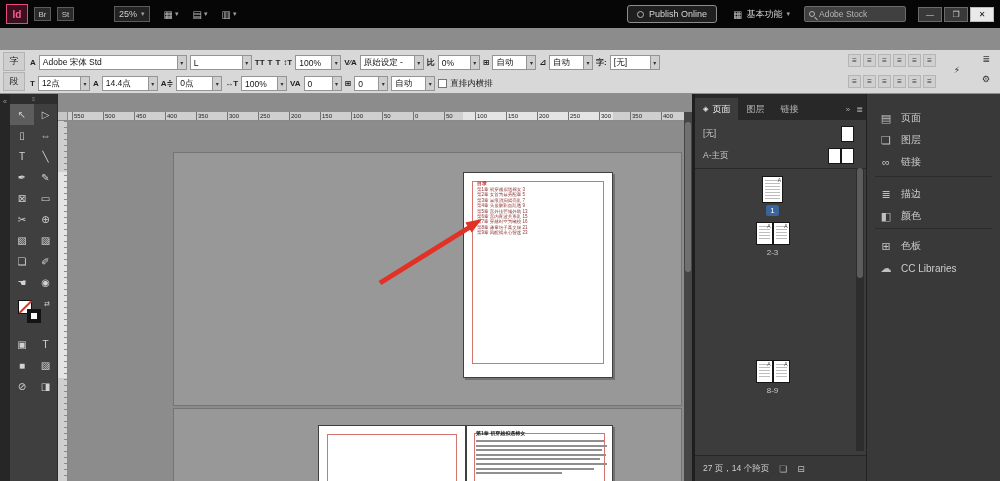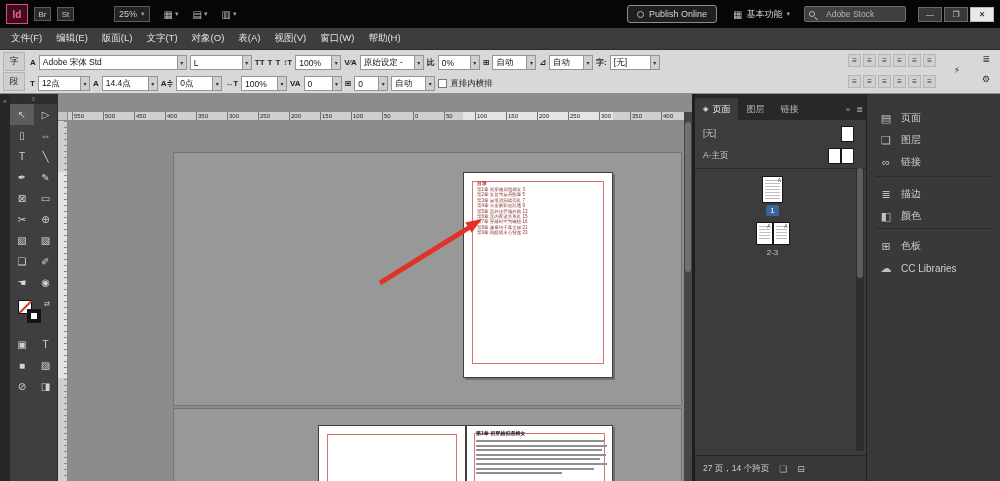--- a/index.html
+++ b/index.html
@@ -17,21 +17,21 @@
   .tsel{display:flex;align-items:center;height:16px;border:1px solid #5c5c5c;background:#232323;
     color:#cfcfcf;font-size:9px;padding:0 4px;gap:4px;flex:none;}
   .caret{font-size:7px;color:#9f9f9f;}
   .tico{color:#bdbdbd;font-size:10px;}
   .tico-drop{display:flex;align-items:center;gap:2px;margin-left:8px;flex:none;}
   .flexsp{flex:1;}
   .publish{display:flex;align-items:center;gap:5px;border:1px solid #8d8d8d;border-radius:3px;height:18px;
     padding:0 9px;color:#d6d6d6;font-size:9px;background:#1f1f1f;flex:none;}
   .pub-dot{width:7px;height:7px;border:1px solid #b5b5b5;border-radius:50%;flex:none;}
   .workspace{display:flex;align-items:center;gap:4px;color:#d6d6d6;font-size:9px;flex:none;}
-  .stock{display:flex;align-items:center;gap:11px;width:102px;height:16px;background:#404040;
+  .stock{display:flex;align-items:center;gap:4px;width:102px;height:16px;background:#404040;
     border:1px solid #6b6b6b;border-radius:2px;padding:0 4px;color:#b5b5b5;font-size:8.5px;flex:none;}
   .mag{width:6px;height:6px;border:1px solid #b5b5b5;border-radius:50%;position:relative;flex:none;}
   .mag::after{content:"";position:absolute;width:4px;height:1px;background:#b5b5b5;
     transform:rotate(45deg);left:4px;top:6px;}
   .winbtns{display:flex;gap:2px;margin-left:6px;flex:none;}
   .wbtn{width:24px;height:15px;display:flex;align-items:center;justify-content:center;font-size:8px;
     border:1px solid #6a6a6a;background:#393939;color:#ddd;}
   .wbtn.close{background:#e9e9e9;color:#111;border-color:#bbb;}
 
   
@@ -178,31 +178,20 @@
       <i class="mag"></i>
       <span>Adobe Stock</span>
     </div>
     <div class="winbtns">
       <div class="wbtn">—</div>
       <div class="wbtn">❐</div>
       <div class="wbtn close">✕</div>
     </div>
   </div>
 
-  <div class="menubar">
-    <span class="mitem">文件(F)</span>
-    <span class="mitem">编辑(E)</span>
-    <span class="mitem">版面(L)</span>
-    <span class="mitem">文字(T)</span>
-    <span class="mitem">对象(O)</span>
-    <span class="mitem">表(A)</span>
-    <span class="mitem">视图(V)</span>
-    <span class="mitem">窗口(W)</span>
-    <span class="mitem">帮助(H)</span>
-  </div>
 
   <div class="controlbar">
     <div class="modecell" style="top:2px;">字</div>
     <div class="modecell" style="top:22px;">段</div>
 
     <div class="crow" style="top:3px;">
       <span class="cico">A</span>
       <span class="sel" style="width:148px;">
         <span class="tx">Adobe 宋体 Std</span>
         <span class="da">▾</span>
@@ -475,20 +464,33 @@
         <div class="pthumb" style="width:17px;height:23px;">
           <span class="abadge">A</span>
           <span class="lines"></span>
         </div>
       </div>
       <div class="plabel">2-3</div>
     </div>
 
 
 
+    <div class="pitem" style="top:266px;">
+      <div class="spread">
+        <div class="pthumb" style="width:17px;height:23px;">
+          <span class="abadge">A</span>
+          <span class="lines"></span>
+        </div>
+        <div class="pthumb" style="width:17px;height:23px;">
+          <span class="abadge">A</span>
+          <span class="lines"></span>
+        </div>
+      </div>
+      <div class="plabel">8-9</div>
+    </div>
 
 
     <div class="ppsb">
       <div class="ppsb-th"></div>
     </div>
 
     <div class="pp-bottom">
       <span class="pp-status">27 页，14 个跨页</span>
       <span class="pp-bico">❏</span>
       <span class="pp-bico">⊟</span>

